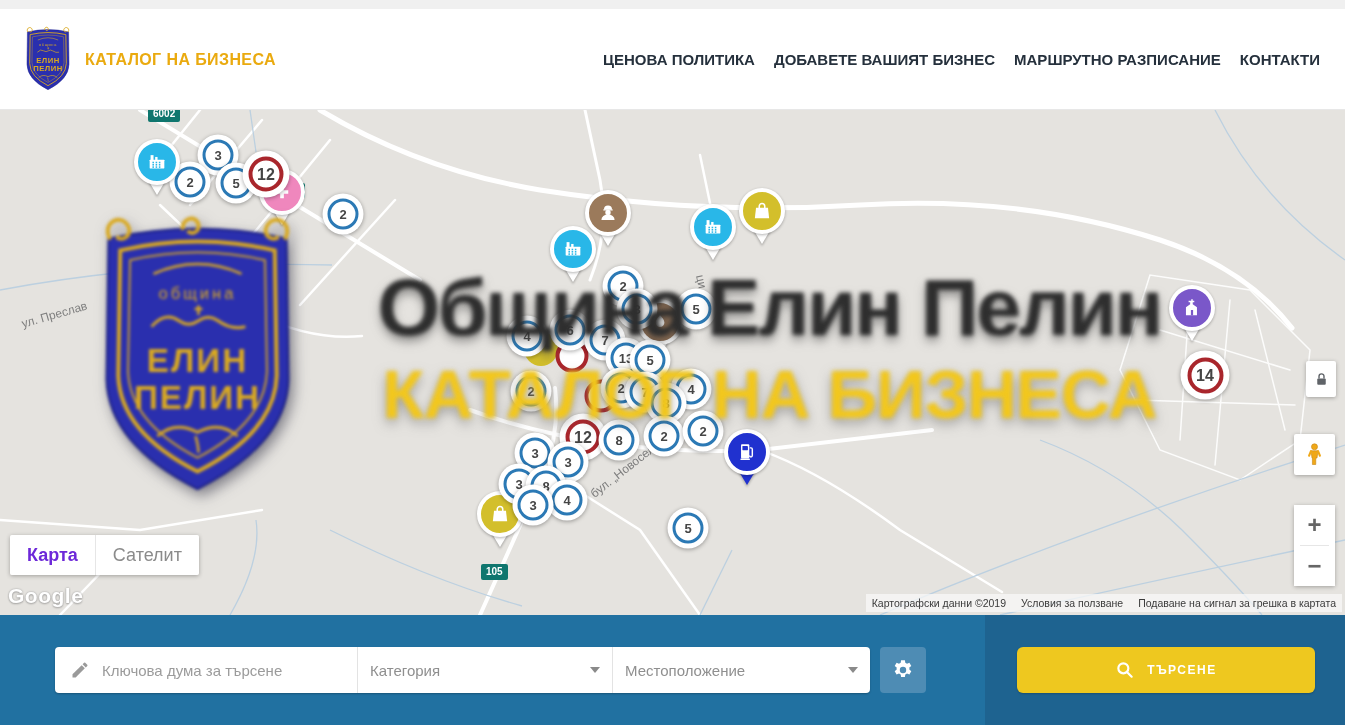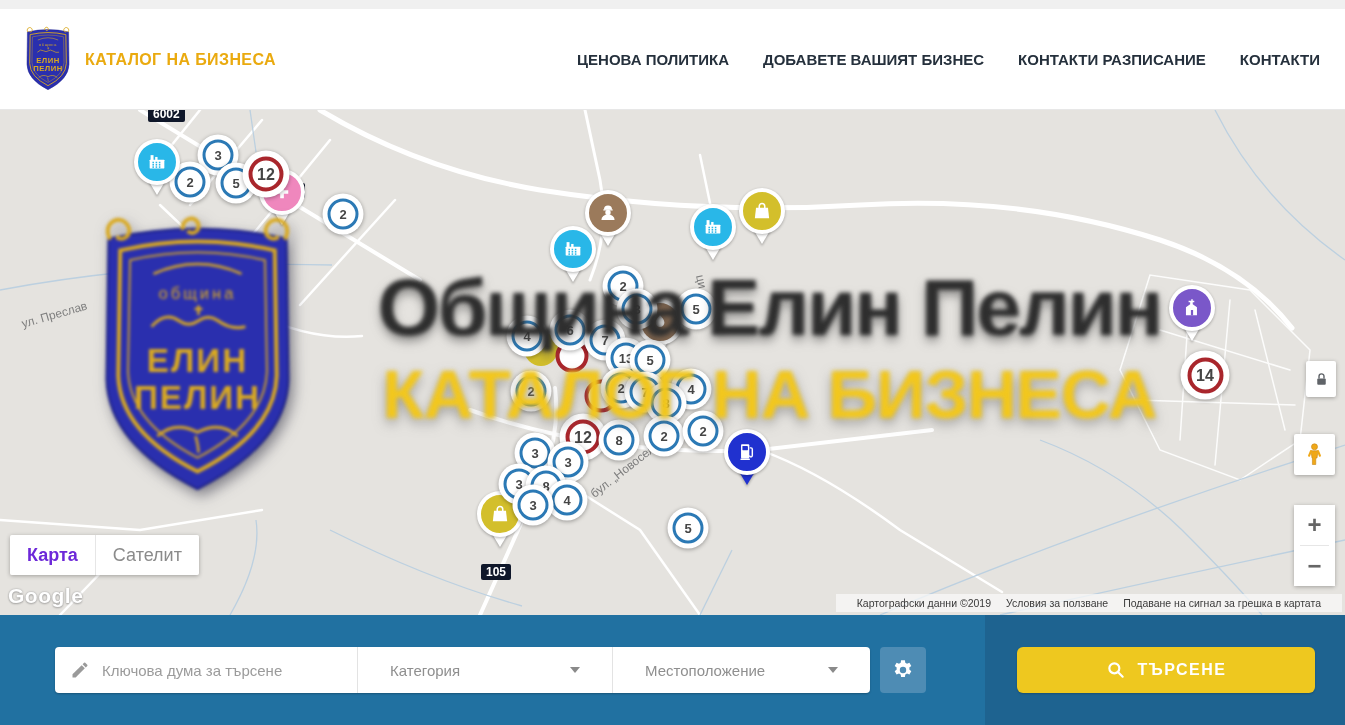--- a/index.html
+++ b/index.html
@@ -9,31 +9,31 @@
 
   
   .top-strip { position:absolute; left:0; top:0; width:100%; height:9px; background:#f0f0f0; z-index:30; }
   header { position:absolute; left:0; top:9px; width:100%; height:101px; background:#fff;
     border-bottom:1px solid #e7e7e7; display:flex; align-items:center; justify-content:space-between;
     padding:0 25px 0 22px; z-index:30; }
   .logo { display:flex; align-items:center; gap:11px; cursor:pointer; }
   .crest-small svg { width:52px; height:66px; display:block; }
   .logo-title { font-size:21px; font-weight:bold; color:#4d4d4d; letter-spacing:.2px; }
   .logo-subtitle { font-size:16px; font-weight:bold; color:#eaaa0f; letter-spacing:.4px; margin-top:2px; }
-  nav { display:flex; gap:34px; }
+  nav { display:flex; gap:19px; }
   .nav-link { font-size:15px; font-weight:bold; color:#25303c; text-decoration:none; letter-spacing:0;
     cursor:pointer; white-space:nowrap; }
 
   
   .map { position:absolute; left:0; top:110px; width:1345px; height:505px; background:#e5e3df;
     overflow:hidden; cursor:grab; }
   .roads { position:absolute; left:0; top:0; z-index:0; }
   .street-label { position:absolute; color:#7e7e7e; font-size:12px; white-space:nowrap;
     transform-origin:left center; z-index:1; }
-  .road-badge { position:absolute; background:#0f172a; color:#fff; font-size:12px; font-weight:bold;
+  .road-badge { position:absolute; background:#0f766e; color:#fff; font-size:10px; font-weight:bold;
     padding:1px 5px; border-radius:2px; z-index:1; line-height:14px; }
   .road-badge.empty { width:9px; height:15px; padding:0; }
 
   #markers { position:absolute; left:0; top:0; width:100%; height:100%; z-index:2; }
   .cluster { position:absolute; transform:translate(-50%,-50%); background:#fff; border-radius:50%;
     box-shadow:0 1px 4px rgba(0,0,0,.35); display:flex; align-items:center; justify-content:center; cursor:pointer; }
   .cluster-ring { background:#fff; border-radius:50%; display:flex; align-items:center; justify-content:center; }
   .c-s { width:41px; height:41px; } .c-s .cluster-ring { width:31px; height:31px; border:3.5px solid #2b79b5; }
   .c-l { width:47px; height:47px; } .c-l .cluster-ring { width:35px; height:35px; border:4px solid #a9262c; }
   .c-m { width:49px; height:49px; } .c-m .cluster-ring { width:36px; height:36px; border:4.5px solid #a9262c; }
@@ -65,21 +65,21 @@
   
   .maptype { position:absolute; left:10px; top:425px; display:flex; z-index:5;
     box-shadow:0 1px 4px rgba(0,0,0,.3); border-radius:2px; overflow:hidden; }
   .maptype button { height:40px; padding:0 17px; background:#fff; border:none; font-size:18px;
     font-family:inherit; cursor:pointer; }
   .maptype .mt-map { font-weight:bold; color:#6d28d9; border-right:1px solid #e6e6e6; }
   .maptype .mt-sat { color:#8b8b8b; }
   .google-logo { position:absolute; left:8px; top:474px; z-index:5; font-size:21px; font-weight:bold;
     color:#fff; letter-spacing:.5px; text-shadow:0 0 2px #9e9e9e, 0 1px 2px rgba(0,0,0,.25); }
   .attribution { position:absolute; right:3px; bottom:3px; z-index:5; display:flex; gap:15px;
-    background:rgba(248,248,248,.75); padding:3px 21px; align-items:center; }
+    background:rgba(248,248,248,.75); padding:3px 6px; align-items:center; }
   .attribution span, .attribution a { font-size:10.5px; color:#3a3a3a; text-decoration:none; white-space:nowrap; }
   .ctl { position:absolute; background:#fff; box-shadow:0 1px 4px rgba(0,0,0,.3); border-radius:2px;
     display:flex; align-items:center; justify-content:center; z-index:5; cursor:pointer; }
   .ctl-lock { left:1306px; top:251px; width:30px; height:36px; }
   .ctl-pegman { left:1294px; top:324px; width:41px; height:41px; }
   .zoomctl { position:absolute; left:1294px; top:395px; width:41px; height:81px; background:#fff;
     box-shadow:0 1px 4px rgba(0,0,0,.3); border-radius:2px; z-index:5; display:flex; flex-direction:column; }
   .zoomctl button { flex:1; border:none; background:#fff; font-size:24px; font-weight:bold; color:#666;
     cursor:pointer; line-height:1; font-family:inherit; }
   .zoomctl .zdiv { height:1px; background:#e6e6e6; margin:0 6px; }
@@ -88,33 +88,33 @@
   .searchbar { position:absolute; left:0; top:615px; width:1216px; height:110px; }
   .search-left { position:absolute; left:0; top:0; width:985px; height:110px; background:#2171a1; }
   .search-right { position:absolute; left:985px; top:0; width:360px; height:110px; background:#1e6390; }
   .search-box { position:absolute; left:55px; top:32px; width:815px; height:46px; background:#fff;
     border-radius:4px; display:flex; align-items:stretch; box-shadow:0 1px 2px rgba(0,0,0,.25); }
   .seg { display:flex; align-items:center; }
   .seg-keyword { flex:0 0 302px; padding-left:15px; gap:12px; }
   .seg-keyword input { border:none; outline:none; flex:1; font-size:15px; color:#555;
     font-family:inherit; min-width:0; padding-right:10px; }
   .seg-keyword input::placeholder { color:#9b9b9b; }
-  .seg-select { border-left:1px solid #e3e3e3; padding:0 32px; justify-content:space-between;
+  .seg-select { border-left:1px solid #e3e3e3; padding:0 12px; justify-content:space-between;
     cursor:pointer; }
   .seg-category { flex:0 0 255px; }
   .seg-location { flex:1; }
   .seg-select .sel-label { font-size:15px; color:#8f8f8f; }
   .caret { width:0; height:0; border-left:5px solid transparent; border-right:5px solid transparent;
     border-top:6px solid #8a8a8a; }
   .gear-btn { position:absolute; left:880px; top:32px; width:46px; height:46px; background:#4e8cb4;
     border:none; border-radius:4px; display:flex; align-items:center; justify-content:center; cursor:pointer; }
   .search-btn { position:absolute; left:32px; top:32px; width:298px; height:46px; background:#eec81f;
     border:none; border-radius:6px; display:flex; align-items:center; justify-content:center; gap:12px;
     cursor:pointer; box-shadow:0 1px 2px rgba(0,0,0,.2); }
-  .search-btn span { font-size:16px; font-weight:bold; color:#fff; letter-spacing:1.5px; }
+  .search-btn span { font-size:12px; font-weight:bold; color:#fff; letter-spacing:1.5px; }
 </style>
 </head>
 <body>
 
 <div class="page">
   <div class="top-strip"></div>
 
   <header>
     <div class="logo">
       <div class="crest-small crest">
@@ -135,21 +135,21 @@
             <path d="M113 228 q3 10 3 17" fill="none" stroke="#d9a921" stroke-width="2.5"></path>
           </svg>
         </div>
       <div class="logo-text">
         <div class="logo-subtitle">КАТАЛОГ НА БИЗНЕСА</div>
       </div>
     </div>
     <nav id="nav">
         <a class="nav-link">ЦЕНОВА ПОЛИТИКА</a>
         <a class="nav-link">ДОБАВЕТЕ ВАШИЯТ БИЗНЕС</a>
-        <a class="nav-link">КОНТАКТИ РАЗПИСАНИЕ</a>
+        <a class="nav-link">МАРШРУТНО РАЗПИСАНИЕ</a>
         <a class="nav-link">КОНТАКТИ</a>
       </nav>
   </header>
 
   <div class="map">
     <svg class="roads" width="1345" height="505">
       <g stroke="#ffffff" fill="none" stroke-linecap="round">
         <path d="M140 0 L420 170" stroke-width="4"></path>
         <path d="M200 0 L150 62" stroke-width="2.5"></path>
         <path d="M262 10 L190 95" stroke-width="2.5"></path>

